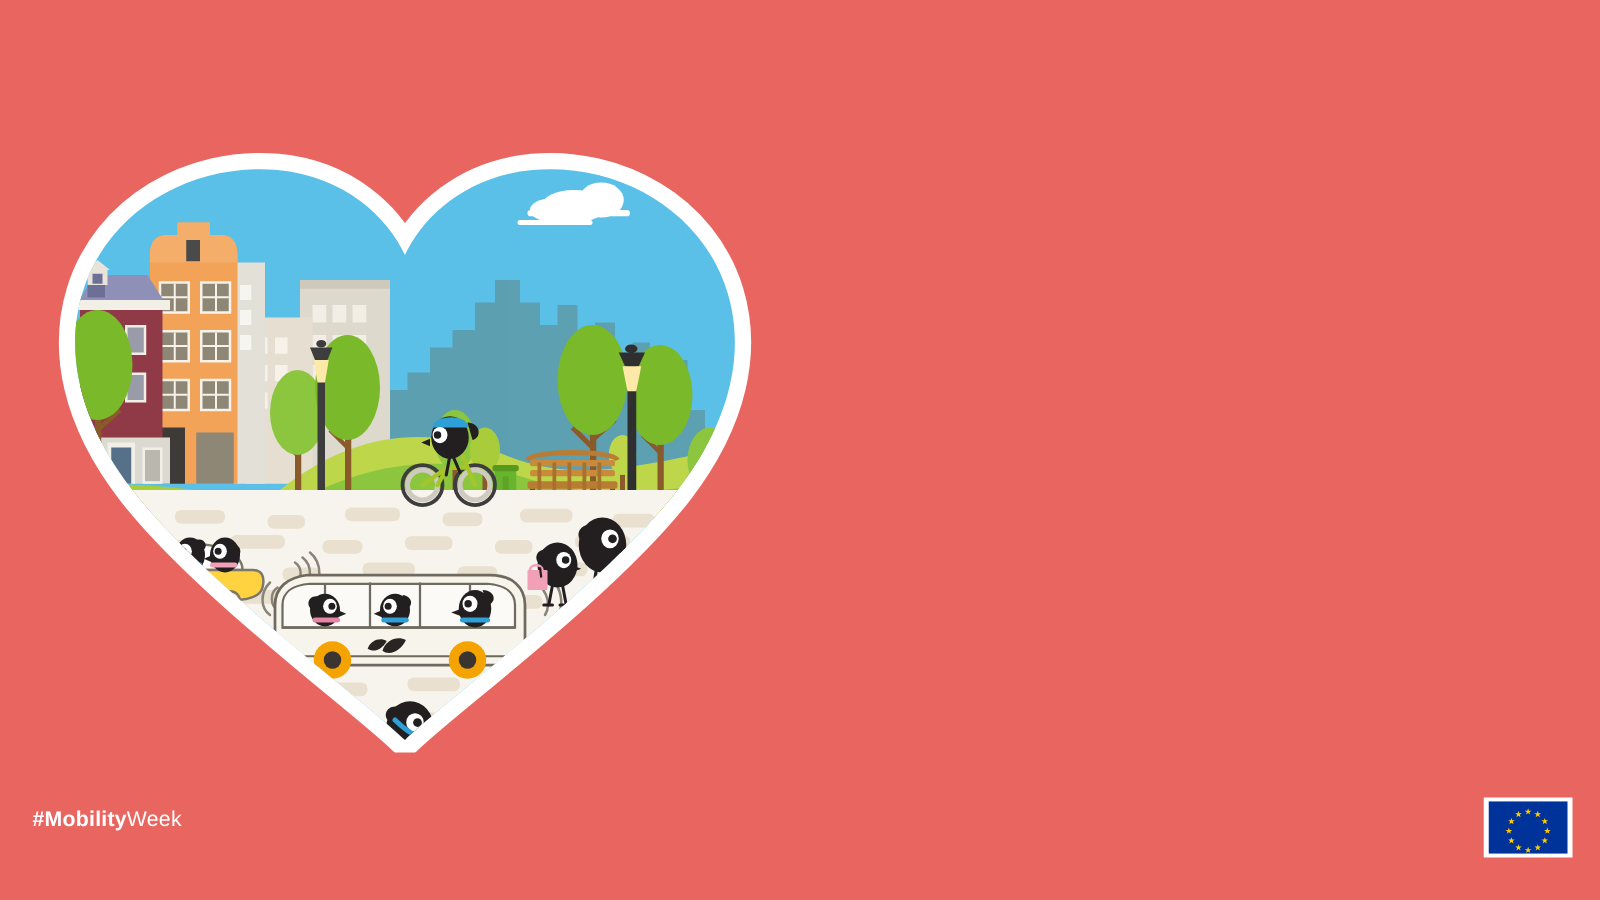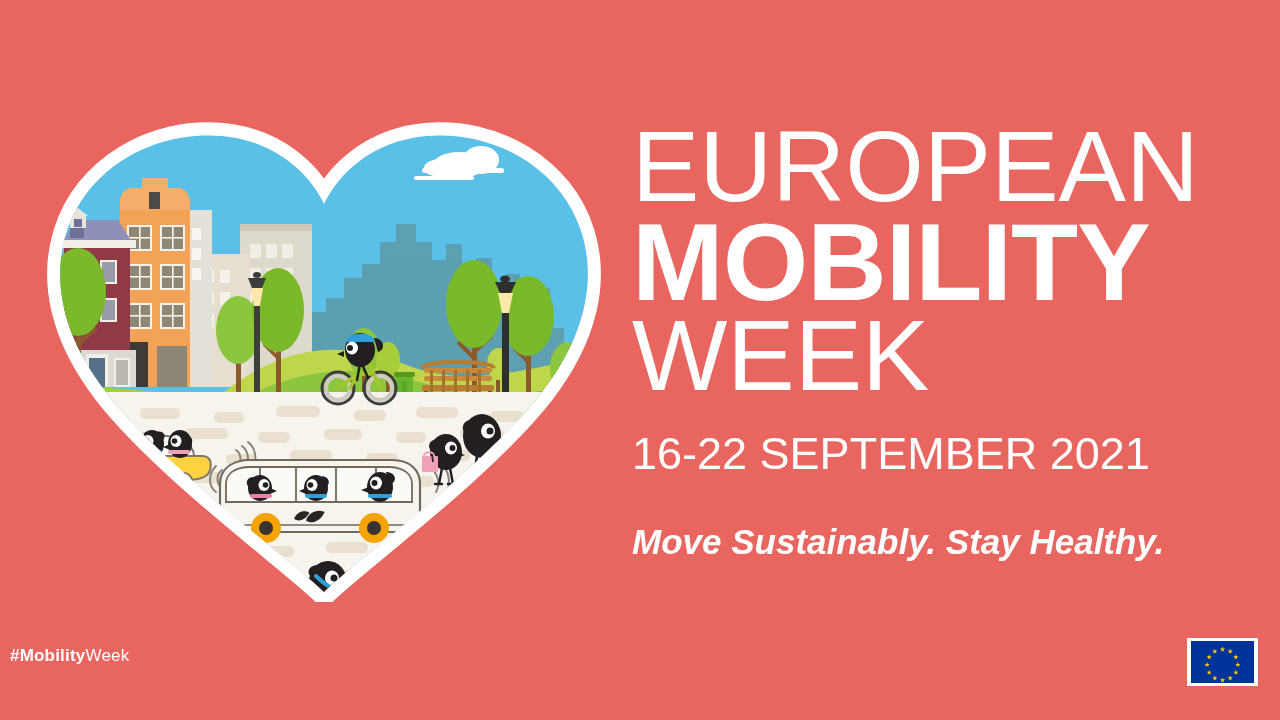--- a/index.html
+++ b/index.html
@@ -79,21 +79,21 @@
     font-style: italic;
     color: #ffffff;
     margin-top: 42px;
     letter-spacing: 0px;
     white-space: nowrap;
   }
 
   
   #hashtag {
     position: absolute;
-    left: 10px;
+    left: 26px;
     top: 646px;
     font-size: 17px;
     color: #ffffff;
     letter-spacing: 0.2px;
     white-space: nowrap;
   }
   #hashtag .hash-bold { font-weight: 700; }
   #hashtag .hash-light { font-weight: 400; }
 
   
@@ -668,27 +668,20 @@
             <path d="M-15 38 L-7 38 M7 38 L15 38" stroke="#231f20" stroke-width="2.6" stroke-linecap="round"></path>
 
             <path d="M-14 10 L-32 40" stroke="#8a8378" stroke-width="2" stroke-linecap="round"></path>
           </g>
         </g>
 
       </g>
     </svg>
   </div>
 
-  <div id="text-block">
-    <span class="title-line" id="title-european">EUROPEAN</span>
-    <span class="title-line" id="title-mobility">MOBILITY</span>
-    <span class="title-line" id="title-week">WEEK</span>
-    <span id="event-date">16-22 SEPTEMBER 2021</span>
-    <span id="tagline">Move Sustainably. Stay Healthy.</span>
-  </div>
 
   <div id="hashtag"><span class="hash-bold">#</span><span class="hash-bold">Mobility</span><span class="hash-light">Week</span></div>
 
   <div id="eu-flag">
     <svg viewBox="0 0 90 60" xmlns="http://www.w3.org/2000/svg">
       <rect x="0" y="0" width="90" height="60" fill="#003399"></rect>
       <g fill="#ffcc00">
         <g transform="translate(45,12) scale(0.95)">
           <path d="M0,-4.2 L1.0,-1.3 L4.0,-1.3 L1.6,0.5 L2.5,3.4 L0,1.6 L-2.5,3.4 L-1.6,0.5 L-4.0,-1.3 L-1.0,-1.3 Z"></path>
         </g>

